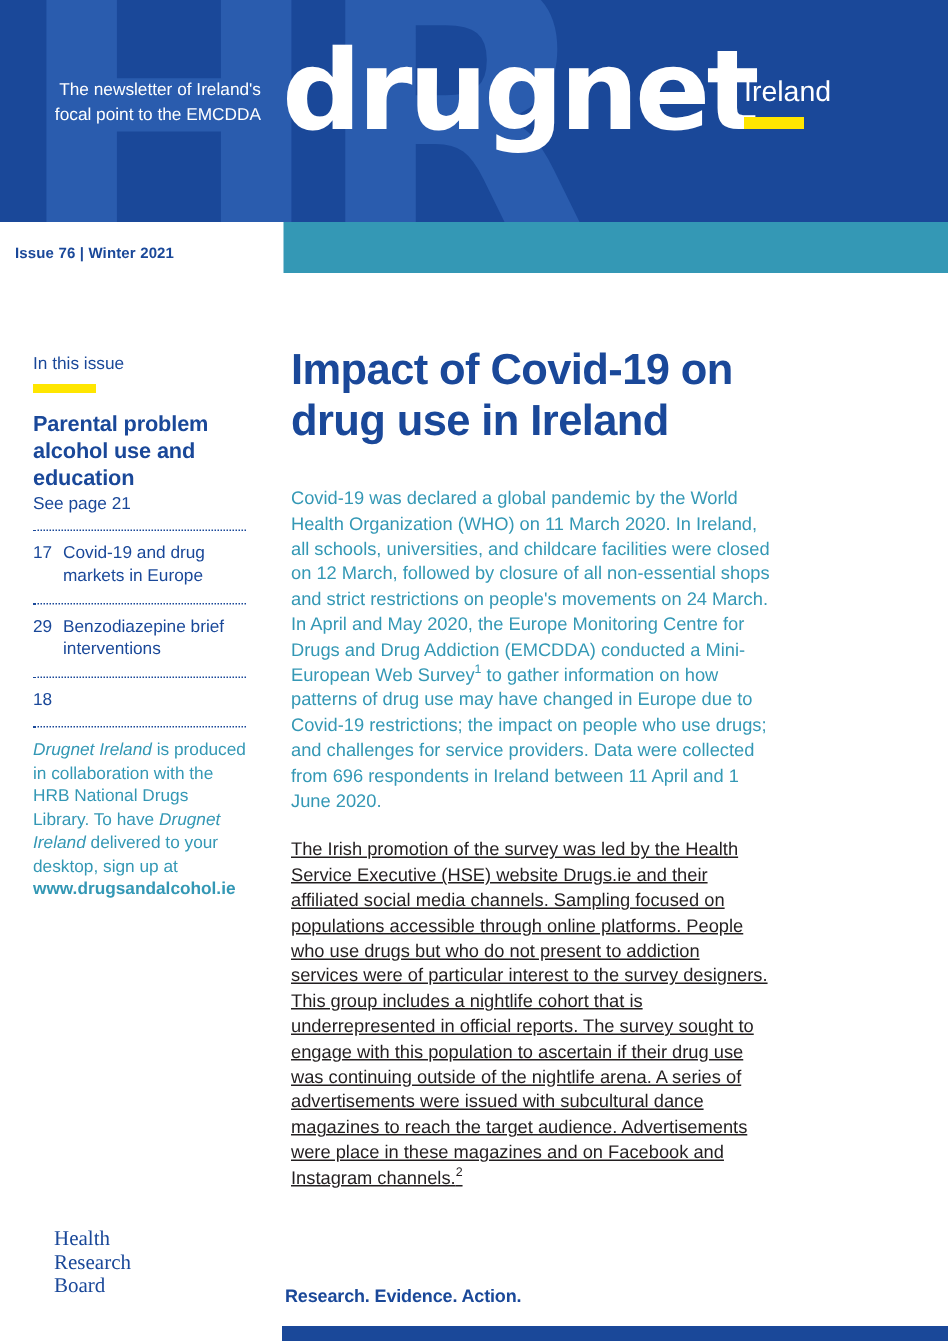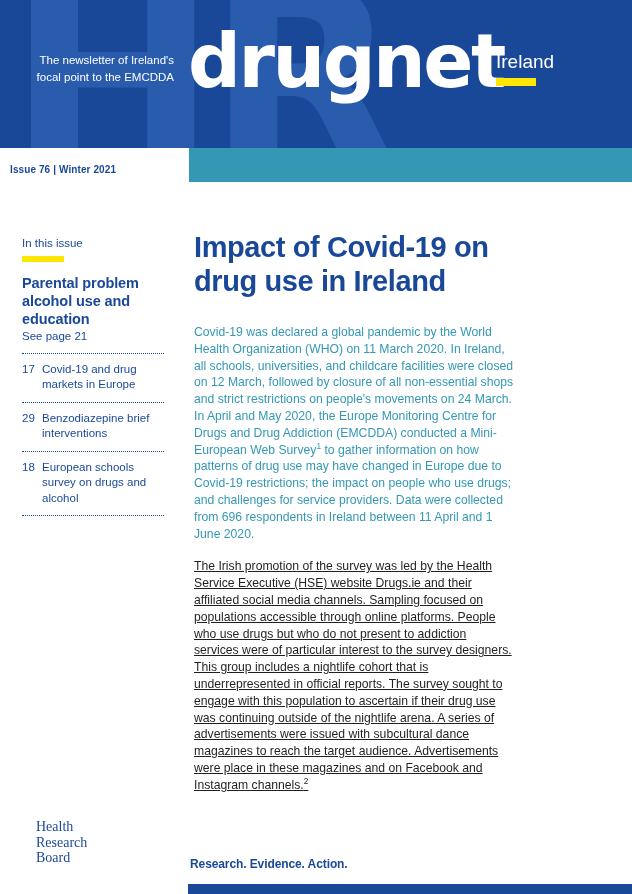--- a/index.html
+++ b/index.html
@@ -308,25 +308,27 @@
 
     <div class="toc-item">
       <span class="toc-num">29</span>
       <span class="toc-label">Benzodiazepine brief interventions</span>
     </div>
 
     <div class="dotted"></div>
 
     <div class="toc-item">
       <span class="toc-num">18</span>
-      <span class="toc-label">European schools survey on drugs and alcohol</span>
     </div>
 
     <div class="dotted"></div>
 
+    <div class="blurb">
+      <i>Drugnet Ireland</i><span> is produced in collaboration with the HRB National Drugs Library. To have </span><i>Drugnet Ireland</i><span> delivered to your desktop, sign up at </span><span class="url">www.drugsandalcohol.ie</span>
+    </div>
   </div>
 
   <div class="main">
     <h1 class="article-title">Impact of Covid-19 on drug use in Ireland</h1>
 
     <p class="lede"><span>Covid-19 was declared a global pandemic by the World Health Organization (WHO) on 11 March 2020. In Ireland, all schools, universities, and childcare facilities were closed on 12 March, followed by closure of all non-essential shops and strict restrictions on people's movements on 24 March. In April and May 2020, the Europe Monitoring Centre for Drugs and Drug Addiction (EMCDDA) conducted a Mini-European Web Survey</span><sup>1</sup><span> to gather information on how patterns of drug use may have changed in Europe due to Covid-19 restrictions; the impact on people who use drugs; and challenges for service providers. Data were collected from 696 respondents in Ireland between 11 April and 1 June 2020.</span></p>
 
     <p class="body-para"><span>The Irish promotion of the survey was led by the Health Service Executive (HSE) website Drugs.ie and their affiliated social media channels. Sampling focused on populations accessible through online platforms. People who use drugs but who do not present to addiction services were of particular interest to the survey designers. This group includes a nightlife cohort that is underrepresented in official reports. The survey sought to engage with this population to ascertain if their drug use was continuing outside of the nightlife arena. A series of advertisements were issued with subcultural dance magazines to reach the target audience. Advertisements were place in these magazines and on Facebook and Instagram channels.</span><sup>2</sup></p>
   </div>
 

